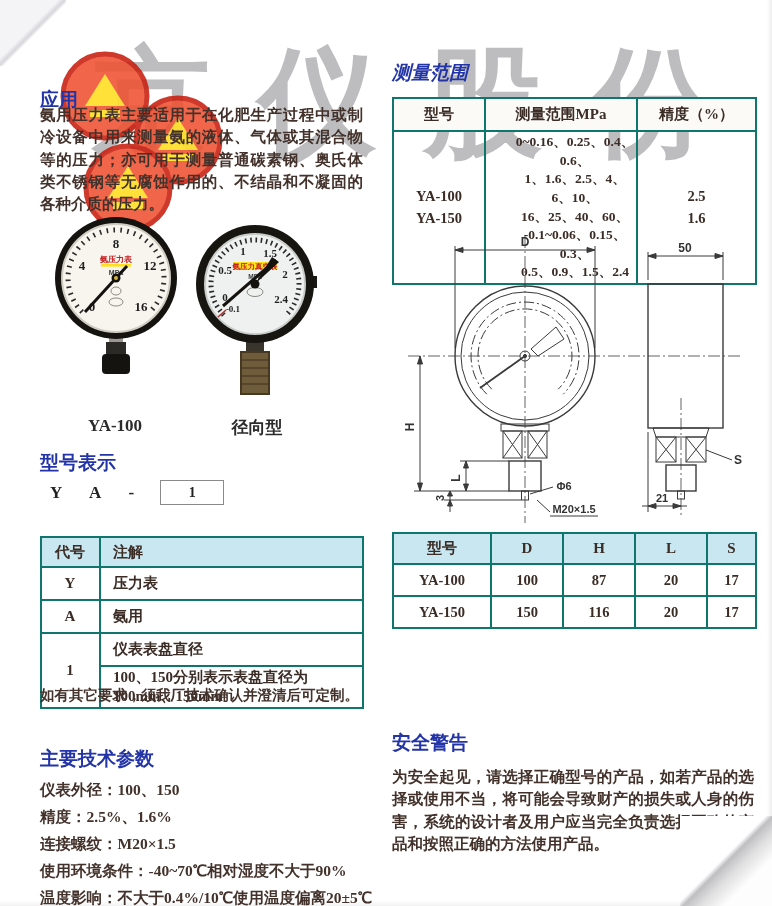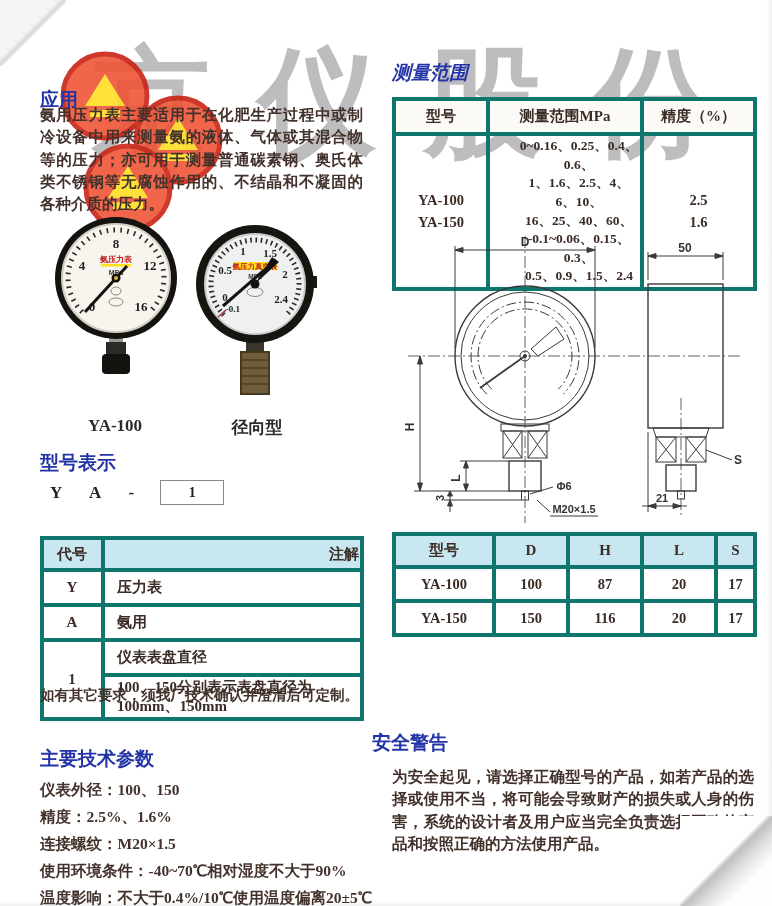--- a/index.html
+++ b/index.html
@@ -25,24 +25,24 @@
   .h{font-family:"Liberation Sans",sans-serif;font-weight:bold;font-size:19px;color:#2334a6;}
   .body-text{font-size:15.5px;line-height:1.44;font-weight:700;text-align:justify;color:#43322b;}
   .caption{font-size:17px;font-weight:bold;color:#2b2b2b;text-align:center;}
   
   .model-row{display:flex;align-items:center;gap:14px;font-size:17px;font-weight:bold;color:#222;}
   .model-prefix{letter-spacing:12px;}
   .model-box{width:62px;height:23px;border:1px solid #8a8a8a;display:flex;align-items:center;
     justify-content:center;font-size:14px;font-weight:bold;}
   
   table{border-collapse:collapse;font-family:"Liberation Serif",serif;}
-  th,td{border:4px solid #0f766e;font-weight:bold;color:#3b2c26;}
+  th,td{border:2px solid #0f766e;font-weight:bold;color:#3b2c26;}
   th{background:#c9e7f1;font-size:15px;font-weight:bold;}
   .code-table{width:324px;}
-  .code-table th{height:26px;text-align:right;padding-left:12px;}
+  .code-table th{height:26px;text-align:left;padding-left:12px;}
   .code-table th.c0{width:56px;text-align:center;padding-left:0;}
   .code-table td{height:29px;font-size:15px;padding-left:12px;}
   .code-table td.c0{text-align:center;padding-left:0;}
   .range-table{width:365px;font-size:14.5px;}
   .range-table th{background:#fbfaf6;height:29px;}
   .range-table td{text-align:center;vertical-align:middle;}
   .range-lines div{font-size:13.5px;line-height:1.38;margin-left:28px;}
   .model-lines div, .prec-lines div{font-size:14.5px;line-height:1.5;}
   .dim-table{width:365px;font-size:14.5px;}
   .dim-table th{height:27px;}
@@ -324,18 +324,18 @@
       <tr>
         <td>YA-150</td>
         <td>150</td>
         <td>116</td>
         <td>20</td>
         <td>17</td>
       </tr>
     </tbody>
       </table>
 
-    <div class="abs h" style="left:372px;top:730px;text-align:center;">安全警告</div>
+    <div class="abs h" style="left:392px;top:730px;text-align:center;">安全警告</div>
     <div class="abs body-text" style="left:392px;top:766px;width:362px;">为安全起见，请选择正确型号的产品，如若产品的选择或使用不当，将可能会导致财产的损失或人身的伤害，系统的设计者及用户应当完全负责选择正确的产品和按照正确的方法使用产品。</div>
   </div>
 
   <div class="curl-br"></div>
 </div>
 
 </body></html>

